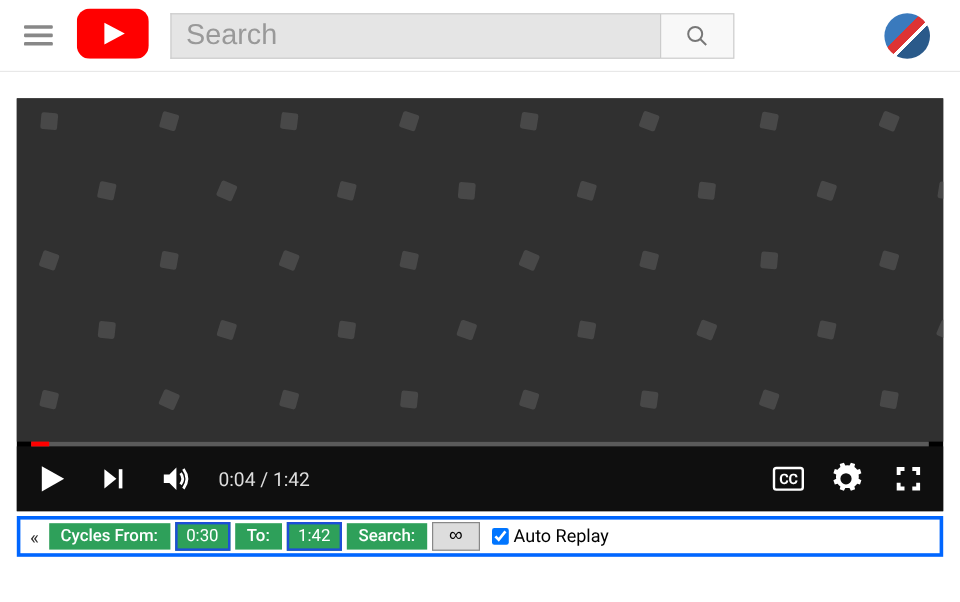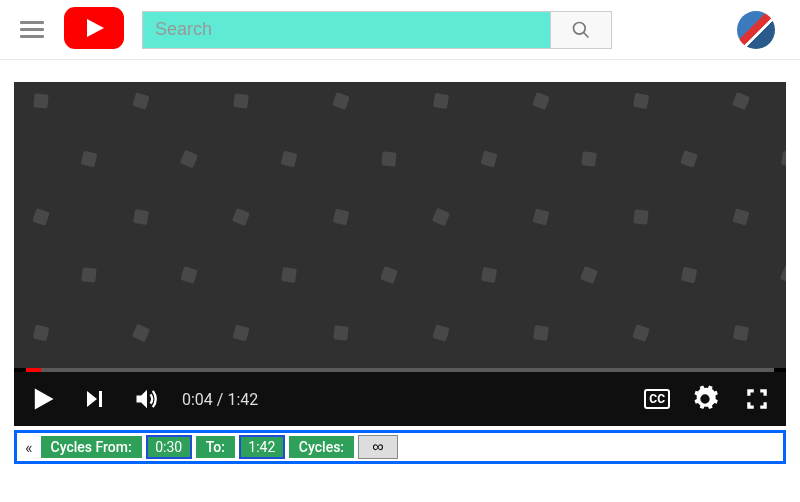--- a/index.html
+++ b/index.html
@@ -35,23 +35,23 @@
     flex: 1;
     display: flex;
     max-width: 470px;
     height: 38px;
   }
   .searchbox input {
     flex: 1;
     border: 1px solid #ccc;
     border-right: none;
     padding: 0 12px;
-    font-size: 18px;
+    font-size: 24px;
     outline: none;
-    background: #5eead4;
+    background: #e5e5e5;
   }
   .searchbox input::placeholder { color: #999; }
   .searchbtn {
     width: 62px;
     border: 1px solid #ccc;
     background: #f8f8f8;
     display: flex; align-items: center; justify-content: center;
     cursor: pointer;
   }
   .avatar {
@@ -282,15 +282,19 @@
     </div>
   </div>
 </div>
 
 <div class="replay-bar">
   <span class="collapse-btn">«</span>
   <span class="green-label">Cycles From:</span>
   <input class="green-input" value="0:30" style="">
   <span class="green-label">To:</span>
   <input class="green-input" value="1:42" style="">
-  <span class="green-label">Cycles:</span>
+  <span class="green-label">Search:</span>
   <input class="cycles-input" value="∞" style="">
+  <label class="auto-replay">
+    <input type="checkbox" id="autoreplay" checked="" style="">
+    <span>Auto Replay</span>
+  </label>
 </div>
 
 </body></html>

